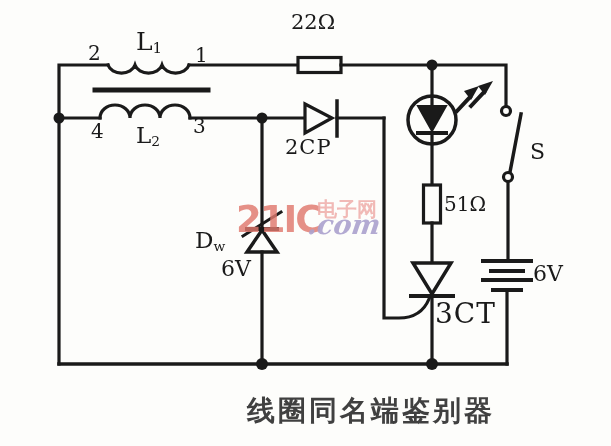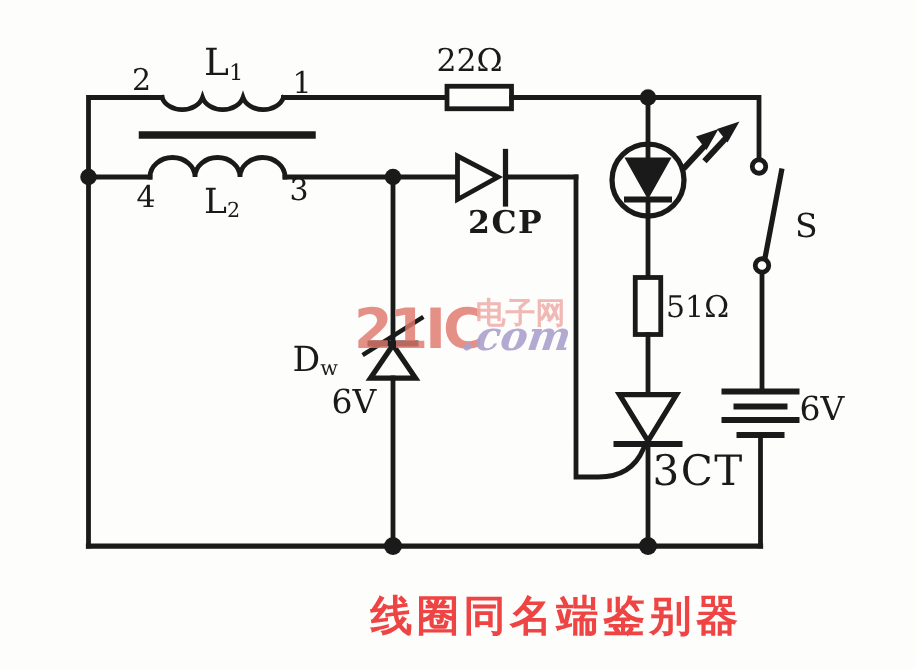--- a/index.html
+++ b/index.html
@@ -7,21 +7,21 @@
     position:relative;width:611px;height:446px;background:#fdfdfb;
     font-family:"DejaVu Serif","Liberation Serif",serif;overflow:hidden;
   }
   .stage svg{position:absolute;left:0;top:0;z-index:1;}
   .lbl{
     position:absolute;z-index:2;color:#1a1a1a;line-height:1;
     white-space:nowrap;font-family:"DejaVu Serif","Liberation Serif",serif;
   }
   .lbl sub{font-size:60%;vertical-align:-20%;}
   .caption{
-    position:absolute;left:247px;top:392px;z-index:2;color:#ef4444;
+    position:absolute;left:247px;top:392px;z-index:2;color:#404040;
     font-size:28px;font-weight:bold;letter-spacing:3px;
     font-family:"DejaVu Serif","Liberation Serif",serif;
   }
   .wm{position:absolute;z-index:3;pointer-events:none;line-height:1;}
   .wm-brand{
     left:236px;top:201px;font-size:37px;font-weight:bold;
     font-family:"DejaVu Sans","Liberation Sans",sans-serif;
     letter-spacing:-2px;opacity:.82;
   }
   .wm-site{
@@ -117,23 +117,23 @@
   <div class="lbl" style="left:136px;top:29px;font-size:25px;"><span>L</span><sub>1</sub></div>
 
   <div class="lbl" style="left:195px;top:45px;font-size:20px;">1</div>
 
   <div class="lbl" style="left:91px;top:121px;font-size:20px;">4</div>
 
   <div class="lbl" style="left:136px;top:124px;font-size:23px;"><span>L</span><sub>2</sub></div>
 
   <div class="lbl" style="left:193px;top:116px;font-size:20px;">3</div>
 
-  <div class="lbl" style="left:291px;top:30px;font-size:21px;">22Ω</div>
+  <div class="lbl" style="left:291px;top:12px;font-size:21px;">22Ω</div>
 
-  <div class="lbl" style="left:312px;top:137px;font-size:21px;letter-spacing:1px;font-weight:bold;">2CP</div>
+  <div class="lbl" style="left:285px;top:137px;font-size:21px;letter-spacing:1px;">2CP</div>
 
 
   <div class="lbl" style="left:444px;top:194px;font-size:20px;">51Ω</div>
 
   <div class="lbl" style="left:530px;top:141px;font-size:22px;">S</div>
 
   <div class="lbl" style="left:533px;top:263px;font-size:22px;">6V</div>
 
   <div class="lbl" style="left:435px;top:300px;font-size:28px;letter-spacing:1px;">3CT</div>
 

